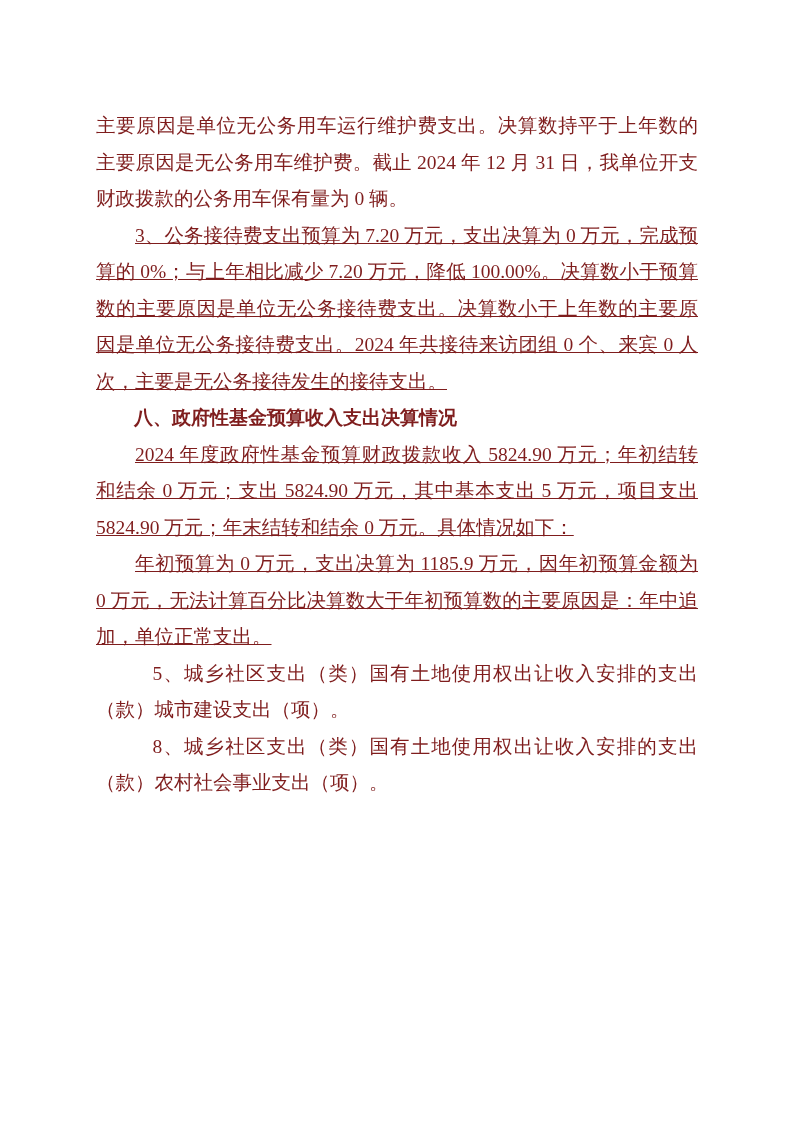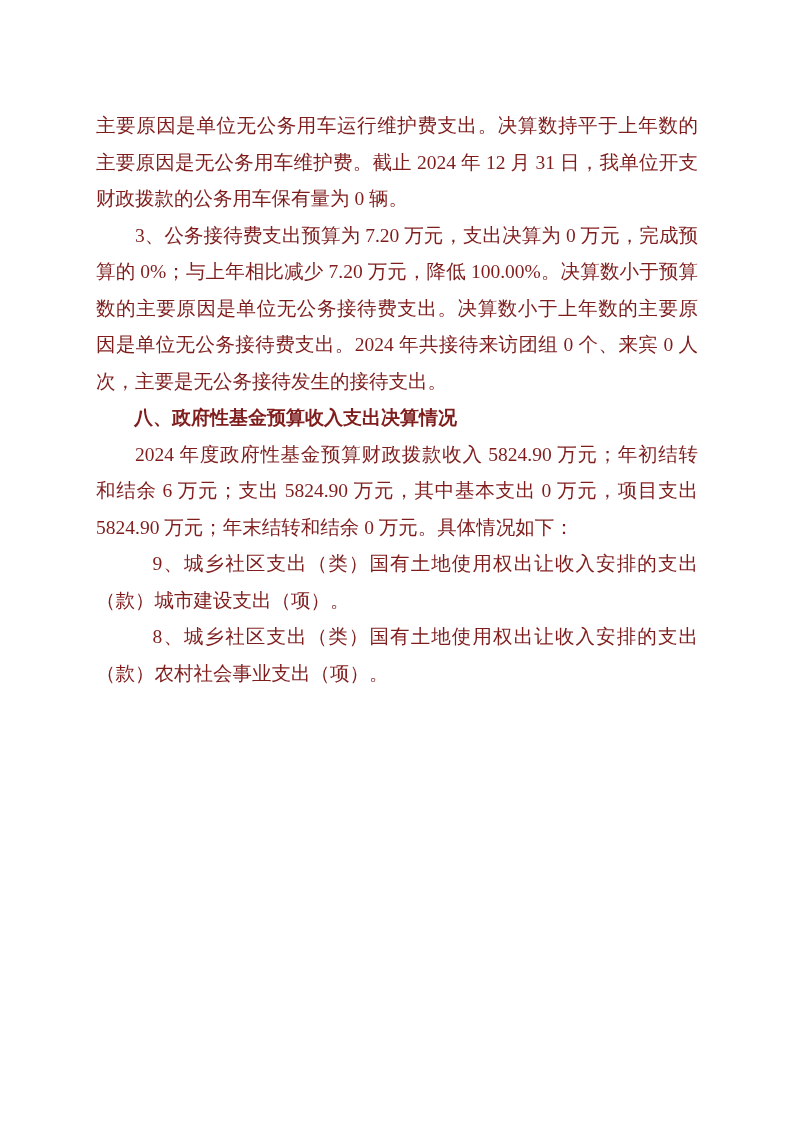--- a/index.html
+++ b/index.html
@@ -20,21 +20,21 @@
     line-height: 36.5px;
     color: #7f1d1d;
     text-align: justify;
     overflow: hidden;
   }
   .para {
     margin: 0;
     padding: 0;
   }
   .ind-0 { text-indent: 0; }
-  .ind-2 { text-indent: 2em; }
+  .ind-2 { text-indent: 2em; text-decoration: underline; }
   .ind-3 { text-indent: 2.9em; }
   .heading {
     margin: 0;
     padding: 0;
     font-family: "Liberation Sans", "DejaVu Sans", sans-serif;
     font-weight: 700;
     font-size: 19px;
     line-height: 36.5px;
     text-indent: 2em;
   }
@@ -42,21 +42,22 @@
 </head>
 <body>
 
 <div class="page">
   <p class="para ind-0">主要原因是单位无公务用车运行维护费支出。决算数持平于上年数的主要原因是无公务用车维护费。截止 2024 年 12 月 31 日，我单位开支财政拨款的公务用车保有量为 0 辆。</p>
 
   <p class="para ind-2">3、公务接待费支出预算为 7.20 万元，支出决算为 0 万元，完成预算的 0%；与上年相比减少 7.20 万元，降低 100.00%。决算数小于预算数的主要原因是单位无公务接待费支出。决算数小于上年数的主要原因是单位无公务接待费支出。2024 年共接待来访团组 0 个、来宾 0 人次，主要是无公务接待发生的接待支出。</p>
 
   <h2 class="heading">八、政府性基金预算收入支出决算情况</h2>
 
-  <p class="para ind-2">2024 年度政府性基金预算财政拨款收入 5824.90 万元；年初结转和结余 6 万元；支出 5824.90 万元，其中基本支出 0 万元，项目支出 5824.90 万元；年末结转和结余 0 万元。具体情况如下：</p>
+  <p class="para ind-2">2024 年度政府性基金预算财政拨款收入 5824.90 万元；年初结转和结余 0 万元；支出 5824.90 万元，其中基本支出 5 万元，项目支出 5824.90 万元；年末结转和结余 0 万元。具体情况如下：</p>
 
 
+  <p class="para ind-2">年初预算为 0 万元，支出决算为 1185.9 万元，因年初预算金额为 0 万元，无法计算百分比决算数大于年初预算数的主要原因是：年中追加，单位正常支出。</p>
 
-  <p class="para ind-3">9、城乡社区支出（类）国有土地使用权出让收入安排的支出（款）城市建设支出（项）。</p>
+  <p class="para ind-3">5、城乡社区支出（类）国有土地使用权出让收入安排的支出（款）城市建设支出（项）。</p>
 
 
   <p class="para ind-3">8、城乡社区支出（类）国有土地使用权出让收入安排的支出（款）农村社会事业支出（项）。</p>
 </div>
 
 </body></html>

